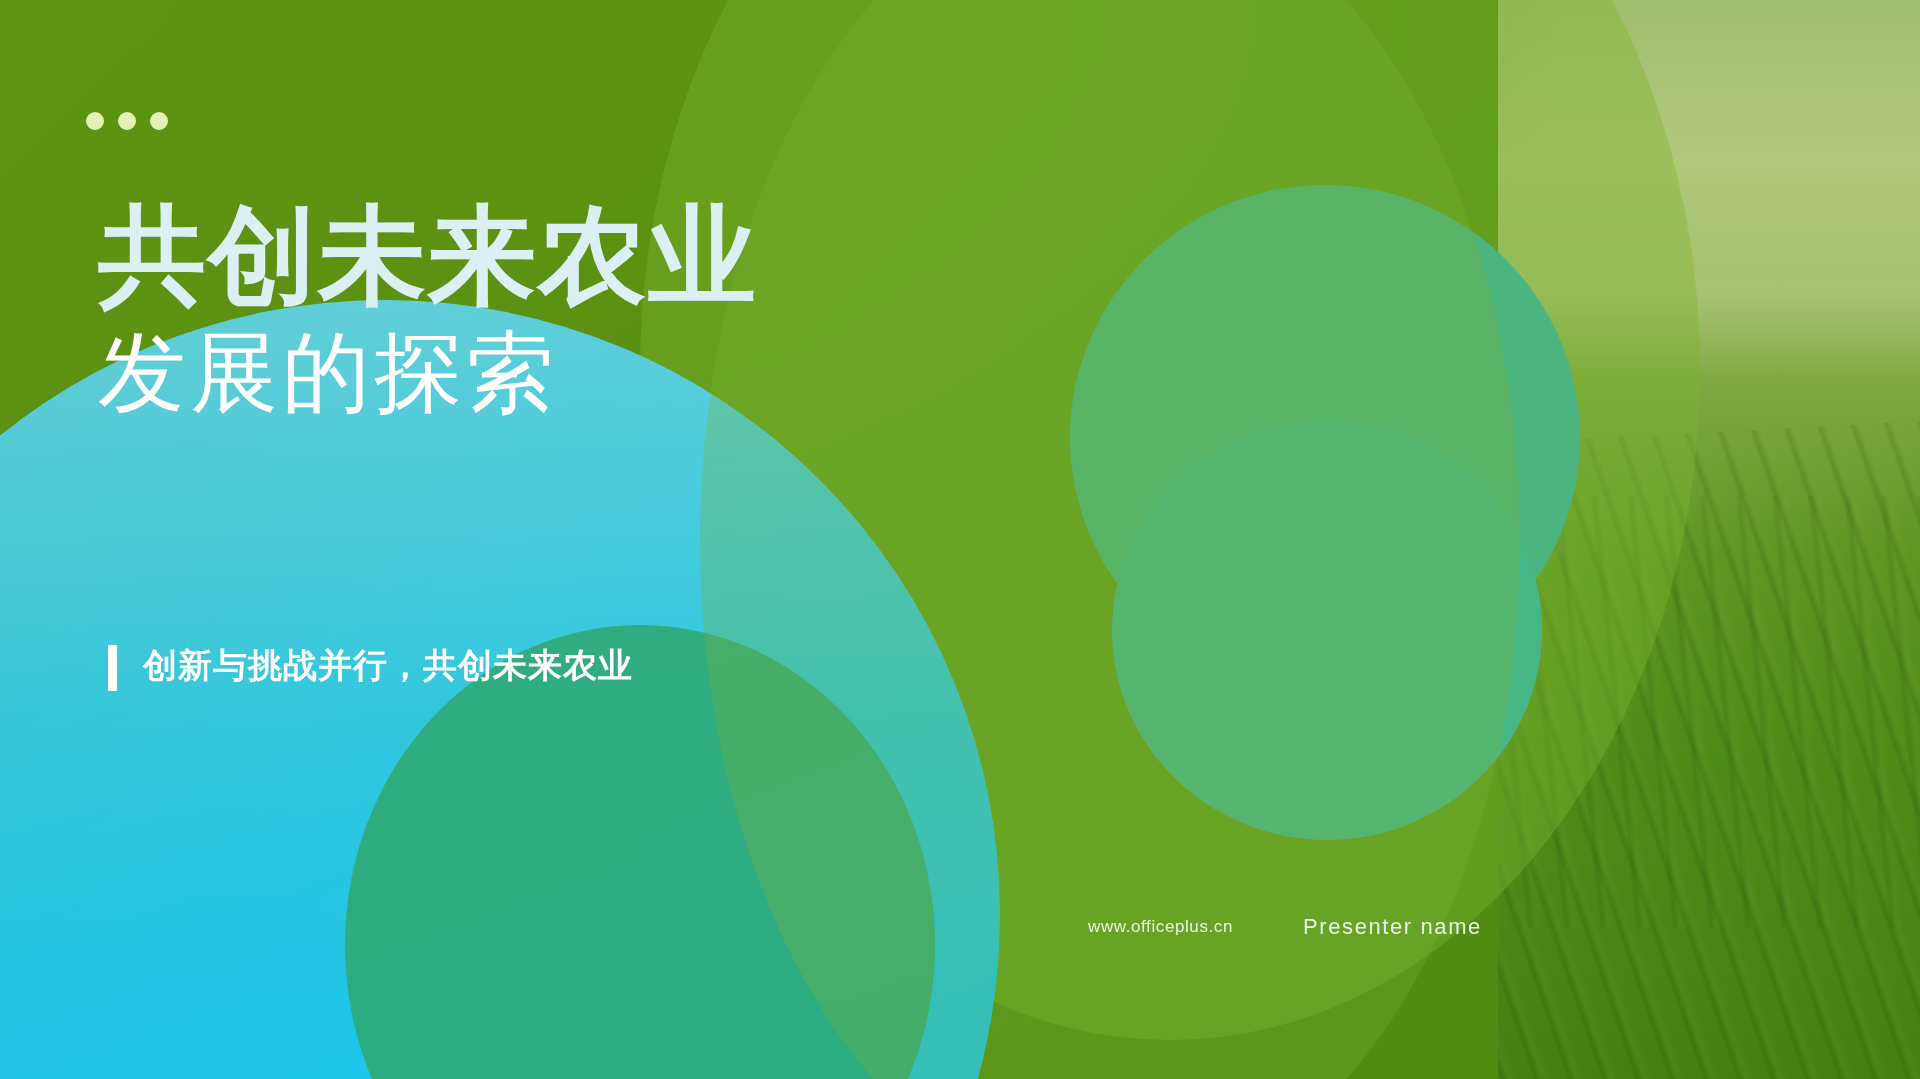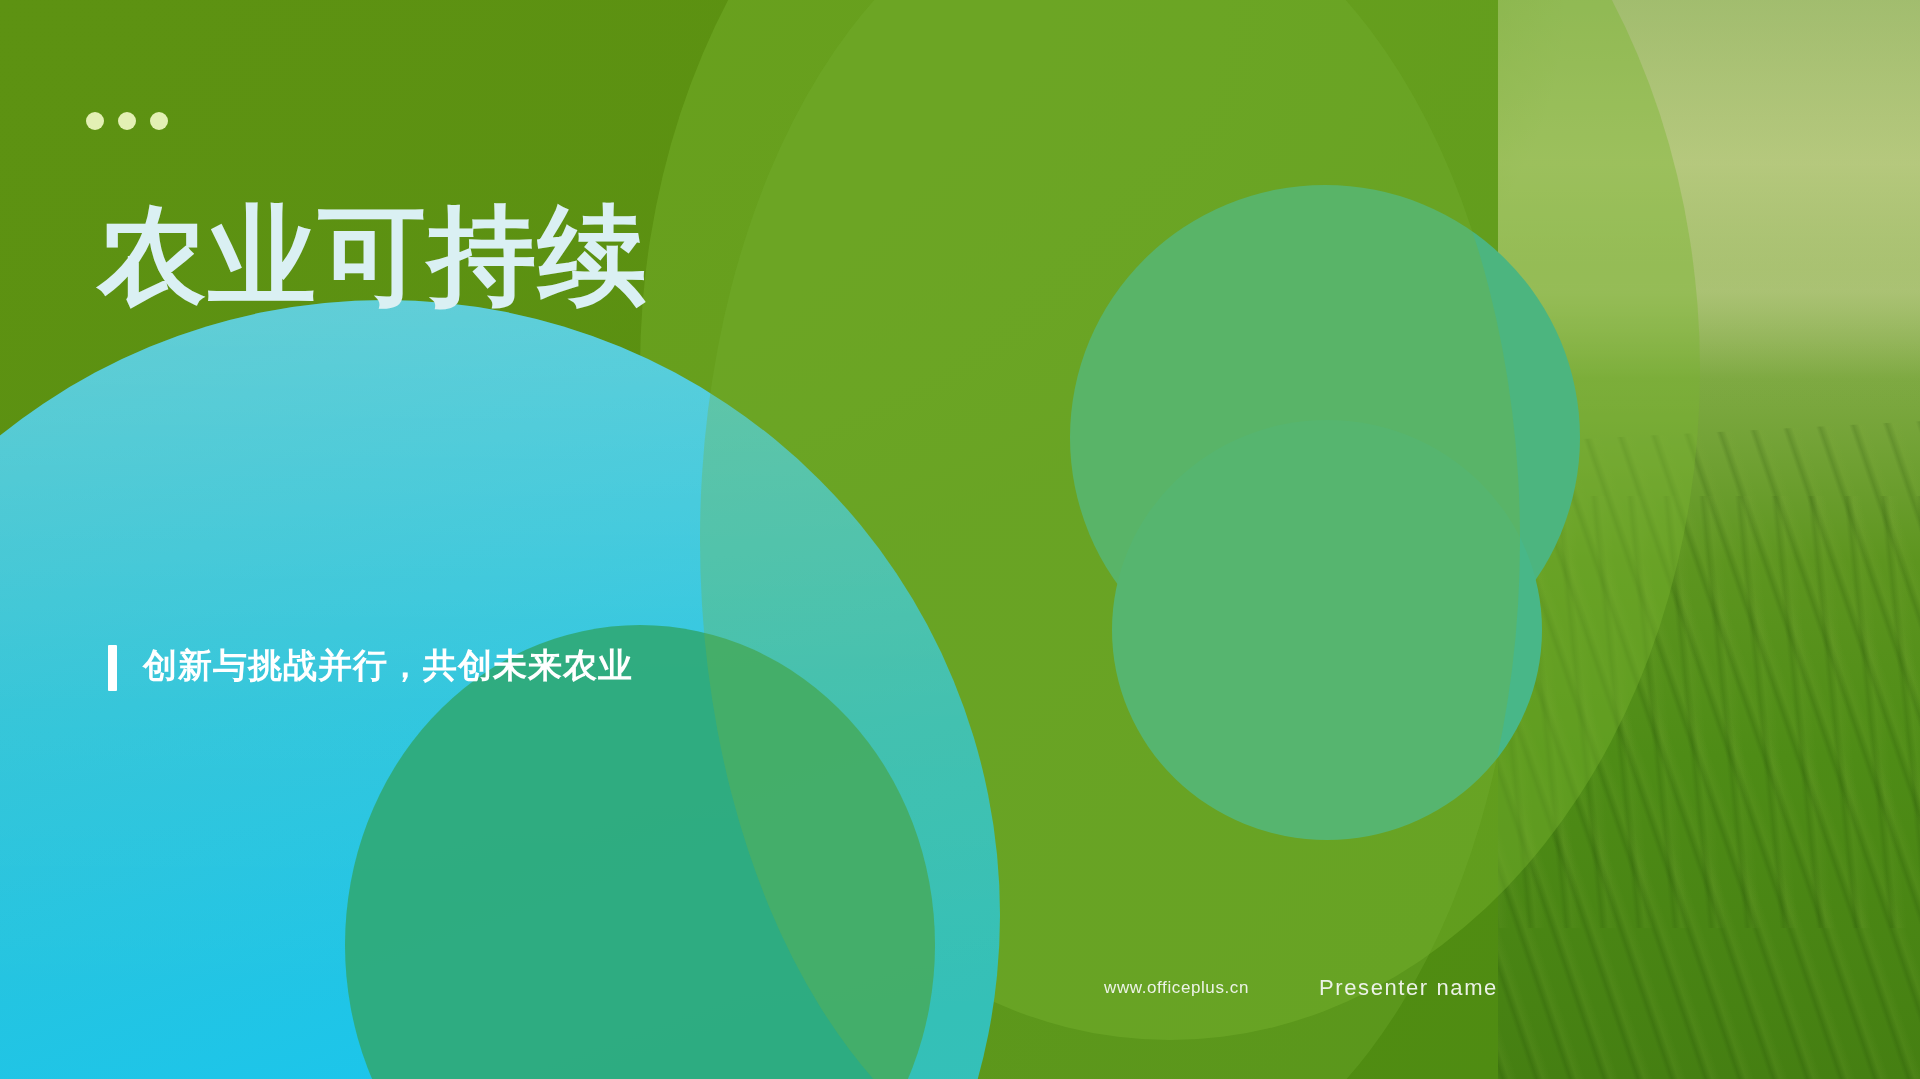--- a/index.html
+++ b/index.html
@@ -221,25 +221,24 @@
     line-height: 1.42;
     font-weight: 700;
     color: #ffffff;
     letter-spacing: 1px;
     margin: 0;
   }
 
   .footer {
     position: absolute;
     left: 1088px;
-    top: 975px;
+    top: 914px;
     width: 520px;
     display: flex;
     align-items: center;
-    margin-left: 16px;
   }
   .footer-site {
     font-size: 17px;
     color: #f2f6ef;
     letter-spacing: .6px;
     opacity: .96;
   }
   .footer-presenter {
     font-size: 22px;
     color: #f2f6ef;
@@ -271,21 +270,22 @@
 
   <div class="content">
 
     <div class="dots">
       <span class="dot"></span>
       <span class="dot"></span>
       <span class="dot"></span>
     </div>
 
     <div class="title-block">
-      <div class="title-line1">农业可持续</div>
+      <div class="title-line1">共创未来农业</div>
+      <div class="title-line2">发展的探索</div>
     </div>
 
     <div class="subtitle-block">
       <span class="subtitle-bar"></span>
       <p class="subtitle-text">创新与挑战并行，共创未来农业</p>
     </div>
 
     <div class="footer">
       <span class="footer-site">www.officeplus.cn</span>
       <span class="footer-presenter">Presenter name</span>

